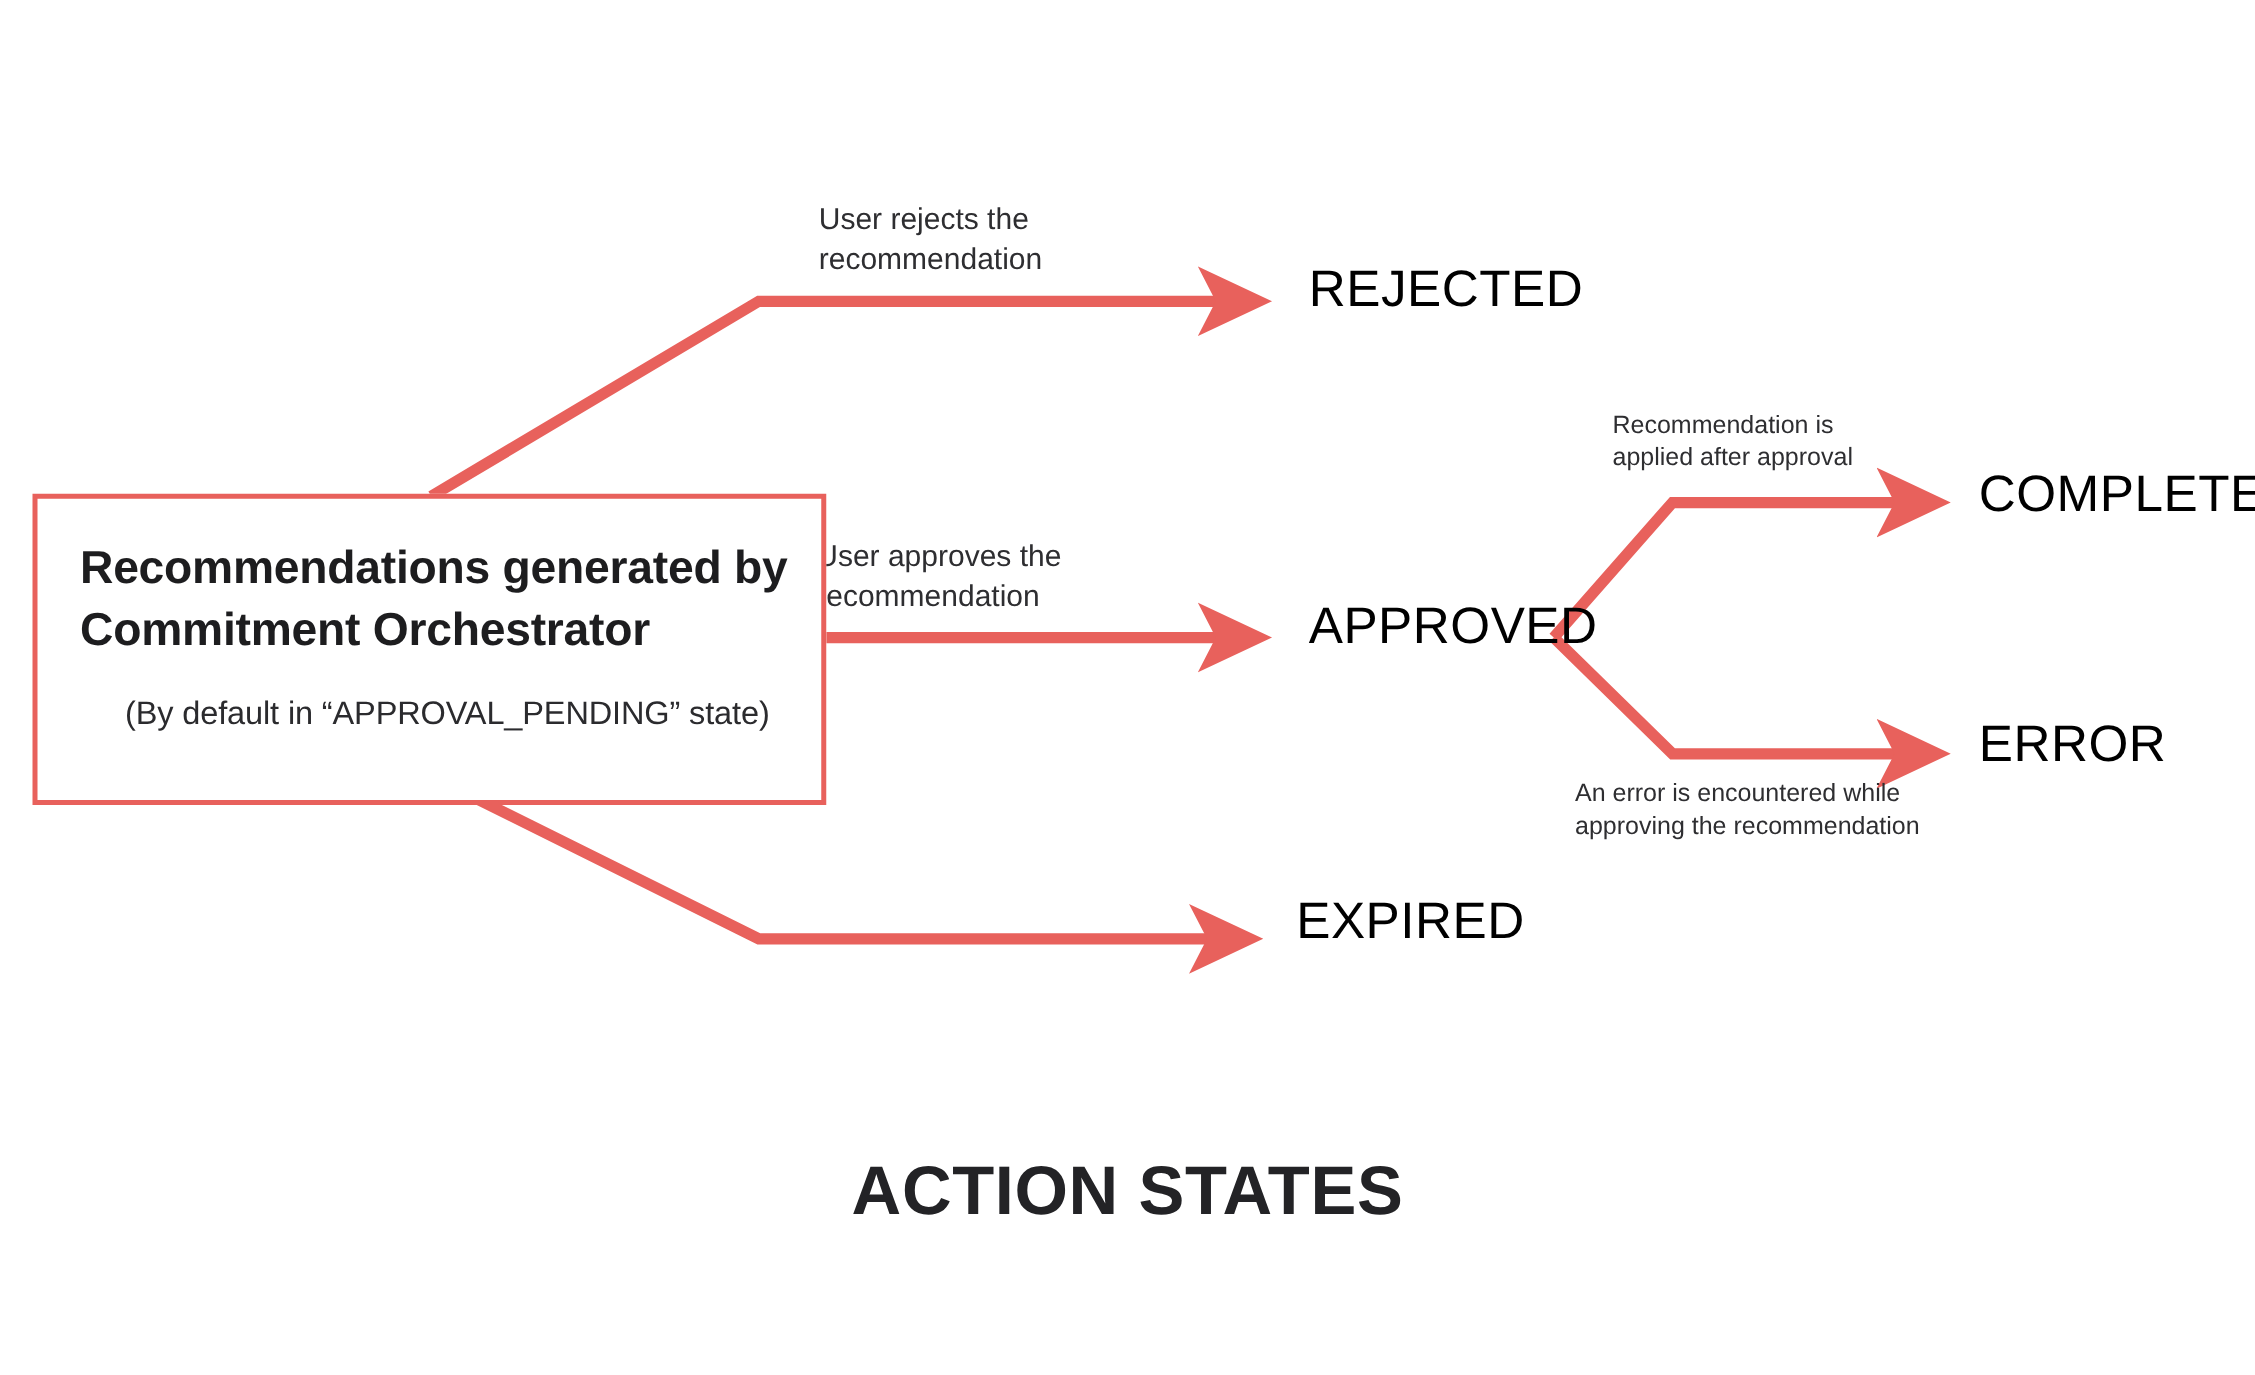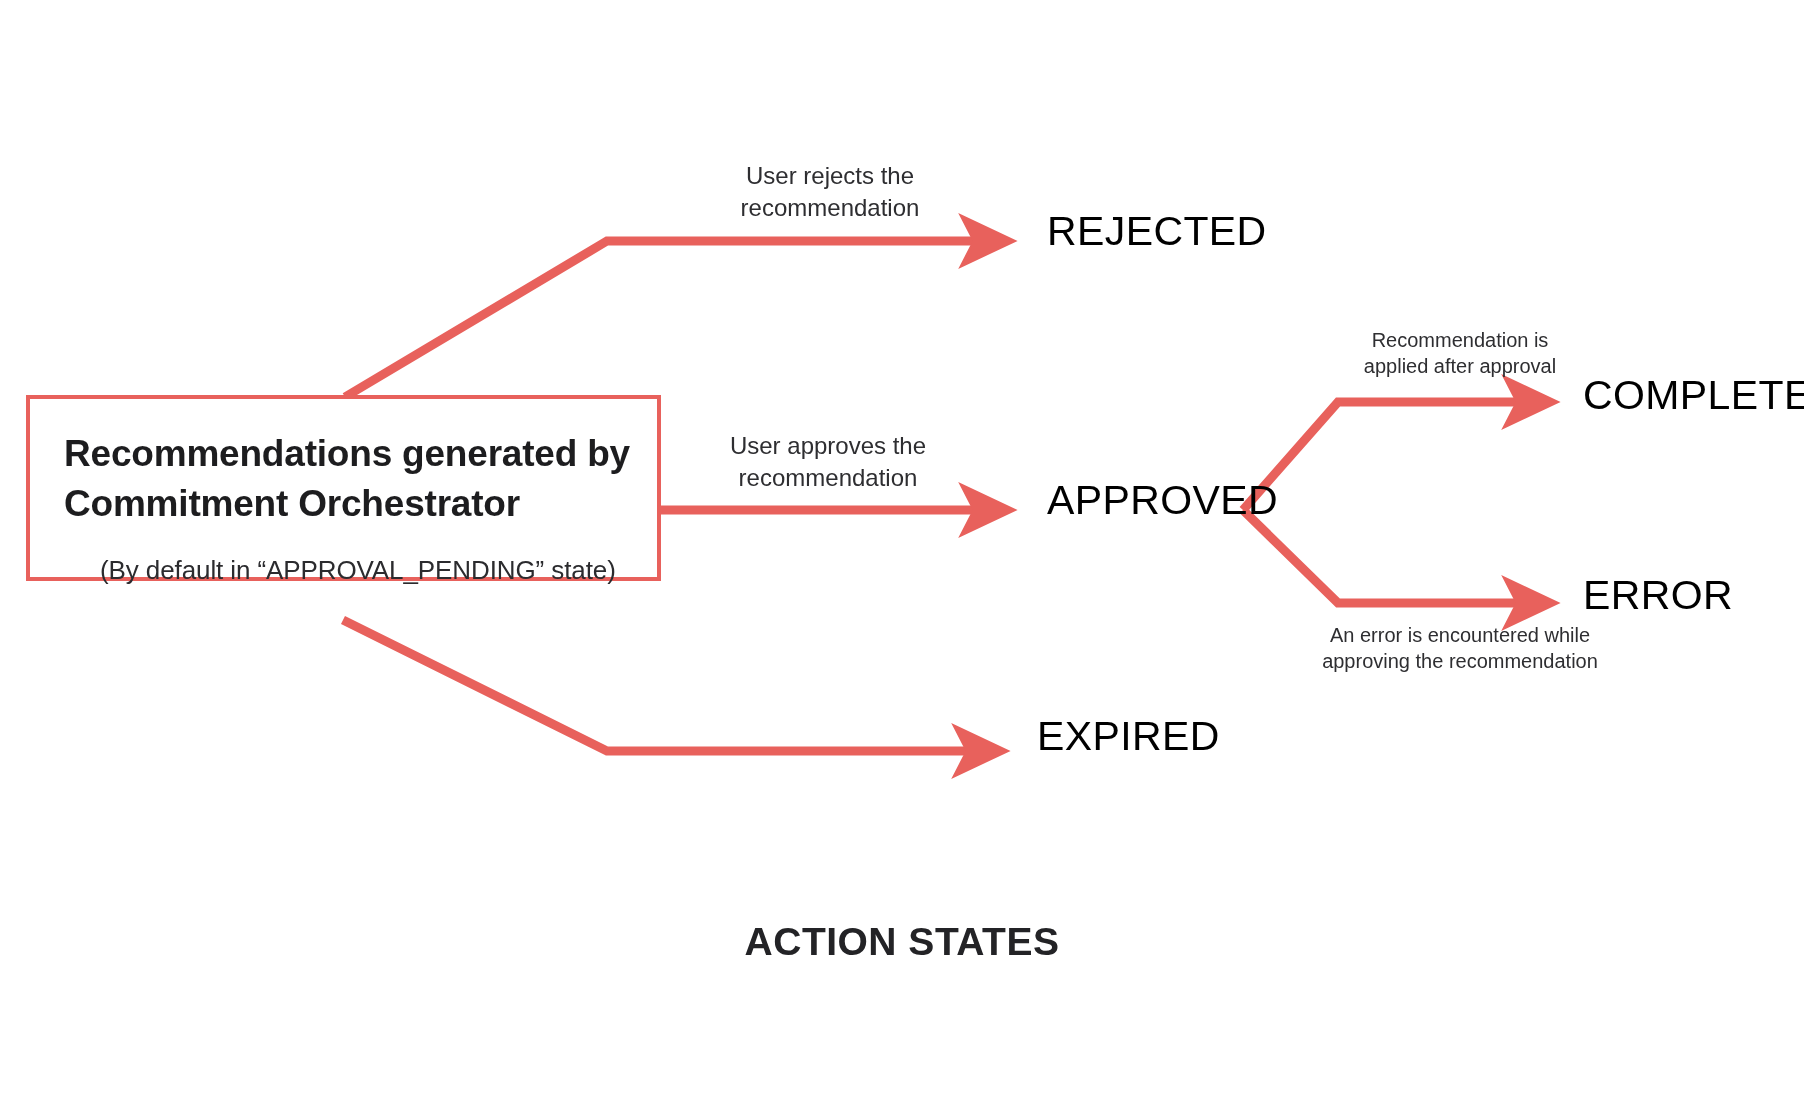--- a/index.html
+++ b/index.html
@@ -25,21 +25,21 @@
     height: 1100px;
     pointer-events: none;
   }
 
   
   .source-box {
     position: absolute;
     left: 26px;
     top: 395px;
     width: 635px;
-    height: 186px;
+    height: 249px;
     box-sizing: border-box;
     border: 4px solid #e8615c;
     background: #ffffff;
     z-index: 3;
   }
   .source-title {
     position: absolute;
     left: 34px;
     top: 30px;
     width: 570px;
@@ -75,21 +75,21 @@
   }
   .state-rejected  { left: 1047px; top: 211px; }
   .state-approved  { left: 1047px; top: 480px; }
   .state-expired   { left: 1037px; top: 716px; }
   .state-completed { left: 1583px; top: 375px; }
   .state-error     { left: 1583px; top: 575px; }
 
   
   .edge-caption {
     position: absolute;
-    text-align: center;
+    text-align: left;
     color: #2e2e31;
     font-weight: 400;
     line-height: 1.32;
     z-index: 2;
     white-space: pre-line;
   }
   .cap-lg { font-size: 24px; }
   .cap-sm { font-size: 20px; }
 
   .cap-rejected  { left: 655px;  top: 160px; width: 350px; }
@@ -98,21 +98,21 @@
   .cap-completed { left: 1290px; top: 327px; width: 340px; }
   .cap-error     { left: 1260px; top: 622px; width: 400px; }
 
   
   .diagram-title {
     position: absolute;
     left: 0;
     top: 920px;
     width: 1804px;
     text-align: center;
-    font-size: 39px;
+    font-size: 55px;
     font-weight: bold;
     color: #232326;
     letter-spacing: 0.5px;
     z-index: 3;
   }
 </style>
 </head>
 <body>
 
 <div id="canvas">

